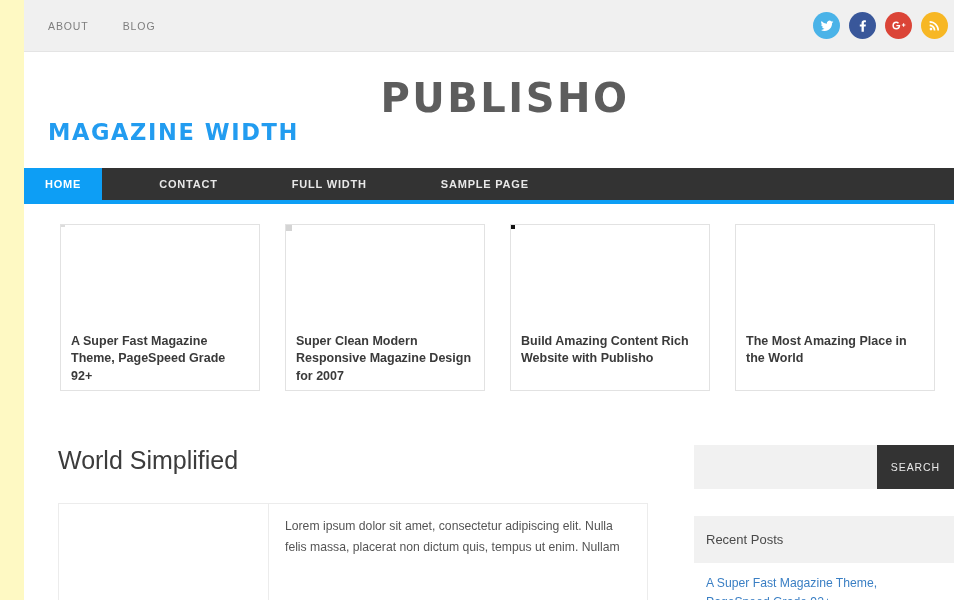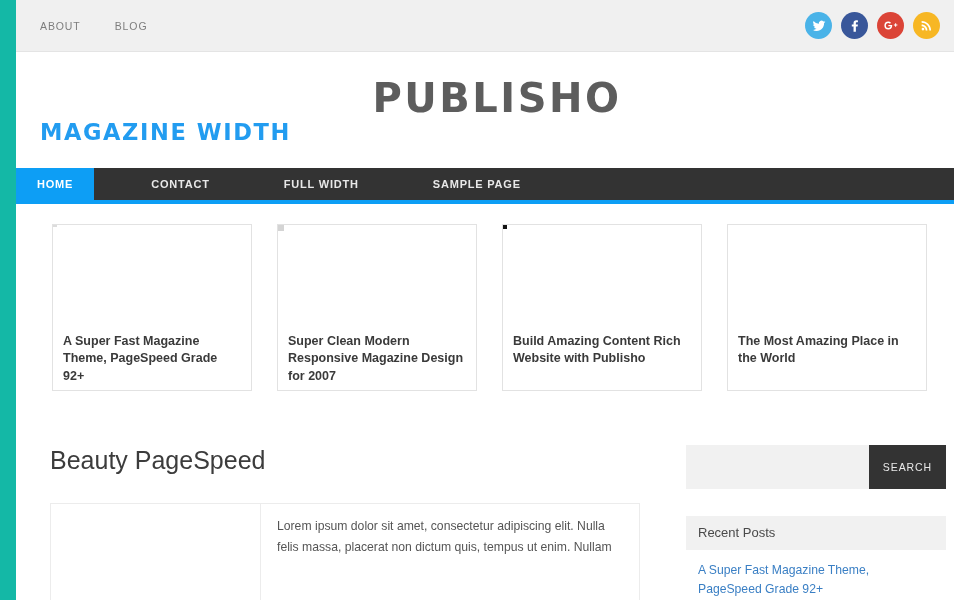--- a/index.html
+++ b/index.html
@@ -5,22 +5,22 @@
   * { box-sizing: border-box; margin: 0; padding: 0; }
   html, body {
     width: 954px; height: 600px;
     overflow: hidden;
     background: #e8e8e8;
     font-family: "Liberation Sans", sans-serif;
     -webkit-font-smoothing: antialiased;
   }
   .page {
     width: 954px; height: 600px;
-    background: #14b8a6;
-    padding: 0 16px;
+    background: #fef9c3;
+    padding: 0 24px;
     position: relative;
   }
   .shell { background: #fff; width: 938px; min-height: 600px; }
 
   
   .topbar {
     height: 52px; background: #f0f0f0;
     display: flex; align-items: center;
     padding: 0 14px 0 24px;
     border-bottom: 1px solid #e4e4e4;
@@ -133,21 +133,21 @@
     outline: none; font-family: "Liberation Sans", sans-serif;
   }
   .searchbtn {
     background: #333; color: #e9e9e9;
     border: none; padding: 0 14px;
     font-size: 10.5px; letter-spacing: 0.9px;
     text-transform: uppercase; cursor: pointer;
     font-family: "Liberation Sans", sans-serif;
   }
   .widget-head {
-    background: #f1f1f1; height: 34px;
+    background: #f1f1f1; height: 47px;
     display: flex; align-items: center;
     padding-left: 12px;
     font-size: 13px; color: #4a4a4a;
   }
   .widget-list { padding: 11px 12px 0 12px; }
   .widget-list a {
     display: block; font-size: 12.2px; color: #3a7fc4;
     text-decoration: none; line-height: 1.6;
   }
 
@@ -299,21 +299,21 @@
     <a class="card" href="#" style="text-decoration:none">
       <span class="card-img"><span class="ph ph-field"></span></span>
       <span class="card-title">The Most Amazing Place in the World</span>
     </a>
   </div>
 
 
   <div class="body-wrap">
 
     <div class="content">
-      <h1 class="post-title">Beauty PageSpeed</h1>
+      <h1 class="post-title">World Simplified</h1>
       <div class="post-body">
         <div class="post-thumb"><span class="ph ph-beauty"></span></div>
         <div class="post-excerpt">Lorem ipsum dolor sit amet, consectetur adipiscing elit. Nulla felis massa, placerat non dictum quis, tempus ut enim. Nullam</div>
       </div>
     </div>
 
     <div class="sidebar">
       <div class="searchrow">
         <input type="text" placeholder="" style="">
         <button class="searchbtn">SEARCH</button>

